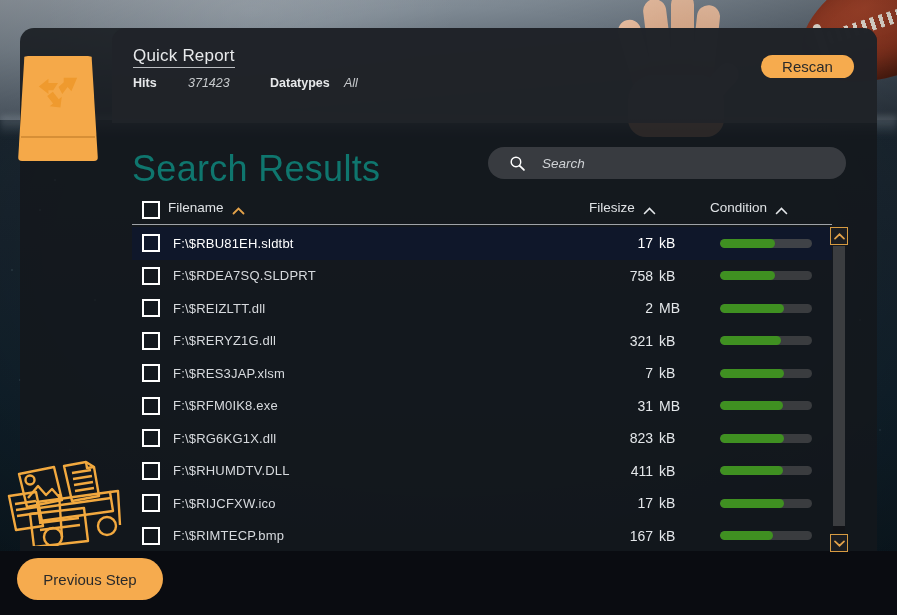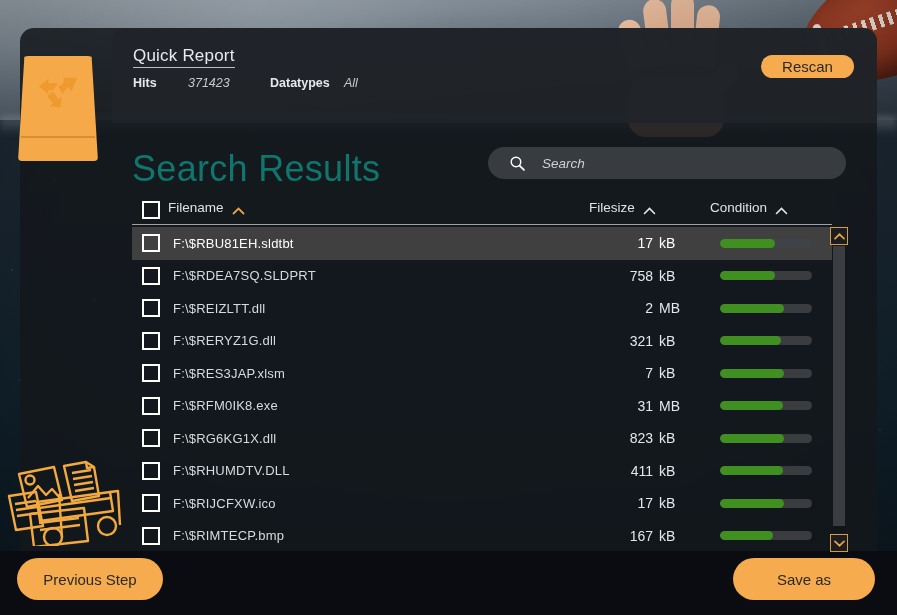--- a/index.html
+++ b/index.html
@@ -161,21 +161,21 @@
     display:flex; align-items:flex-end; gap:8px;
   }
   .th-file{ left:36px; } .th-size{ left:457px; } .th-cond{ left:578px; }
   .chev{ display:inline-block; }
 
   .tbody{ position:absolute; left:132px; top:227px; width:700px; height:325px; }
   .row{
     position:relative; height:32.5px; display:flex; align-items:center;
     cursor:pointer;
   }
-  .row.sel{ background:#404040; }
+  .row.sel{ background:#0f172a; }
   .cb{
     position:absolute; left:10px; width:18px; height:18px;
     border:2px solid #ffffff; background:transparent; cursor:pointer;
   }
   .row.sel .cb{ border-color:#ffffff; }
   .fname{
     position:absolute; left:41px; font-size:13px; color:#d7dade;
     letter-spacing:.2px;
   }
   .row.sel .fname{ color:#ffffff; }
@@ -432,14 +432,13 @@
       </svg>
     </div>
     <div class="sb-btn sb-down">
       <svg width="11" height="7" viewBox="0 0 11 7">
         <polyline points="1,1.4 5.5,5.7 10,1.4" fill="none" stroke="#e3a24a" stroke-width="1.7" stroke-linecap="round"></polyline>
       </svg>
     </div>
   </div>
 
   <button class="btn-prev">Previous Step</button>
-  <button class="btn-save">Save as</button>
 </div>
 
 </body></html>

